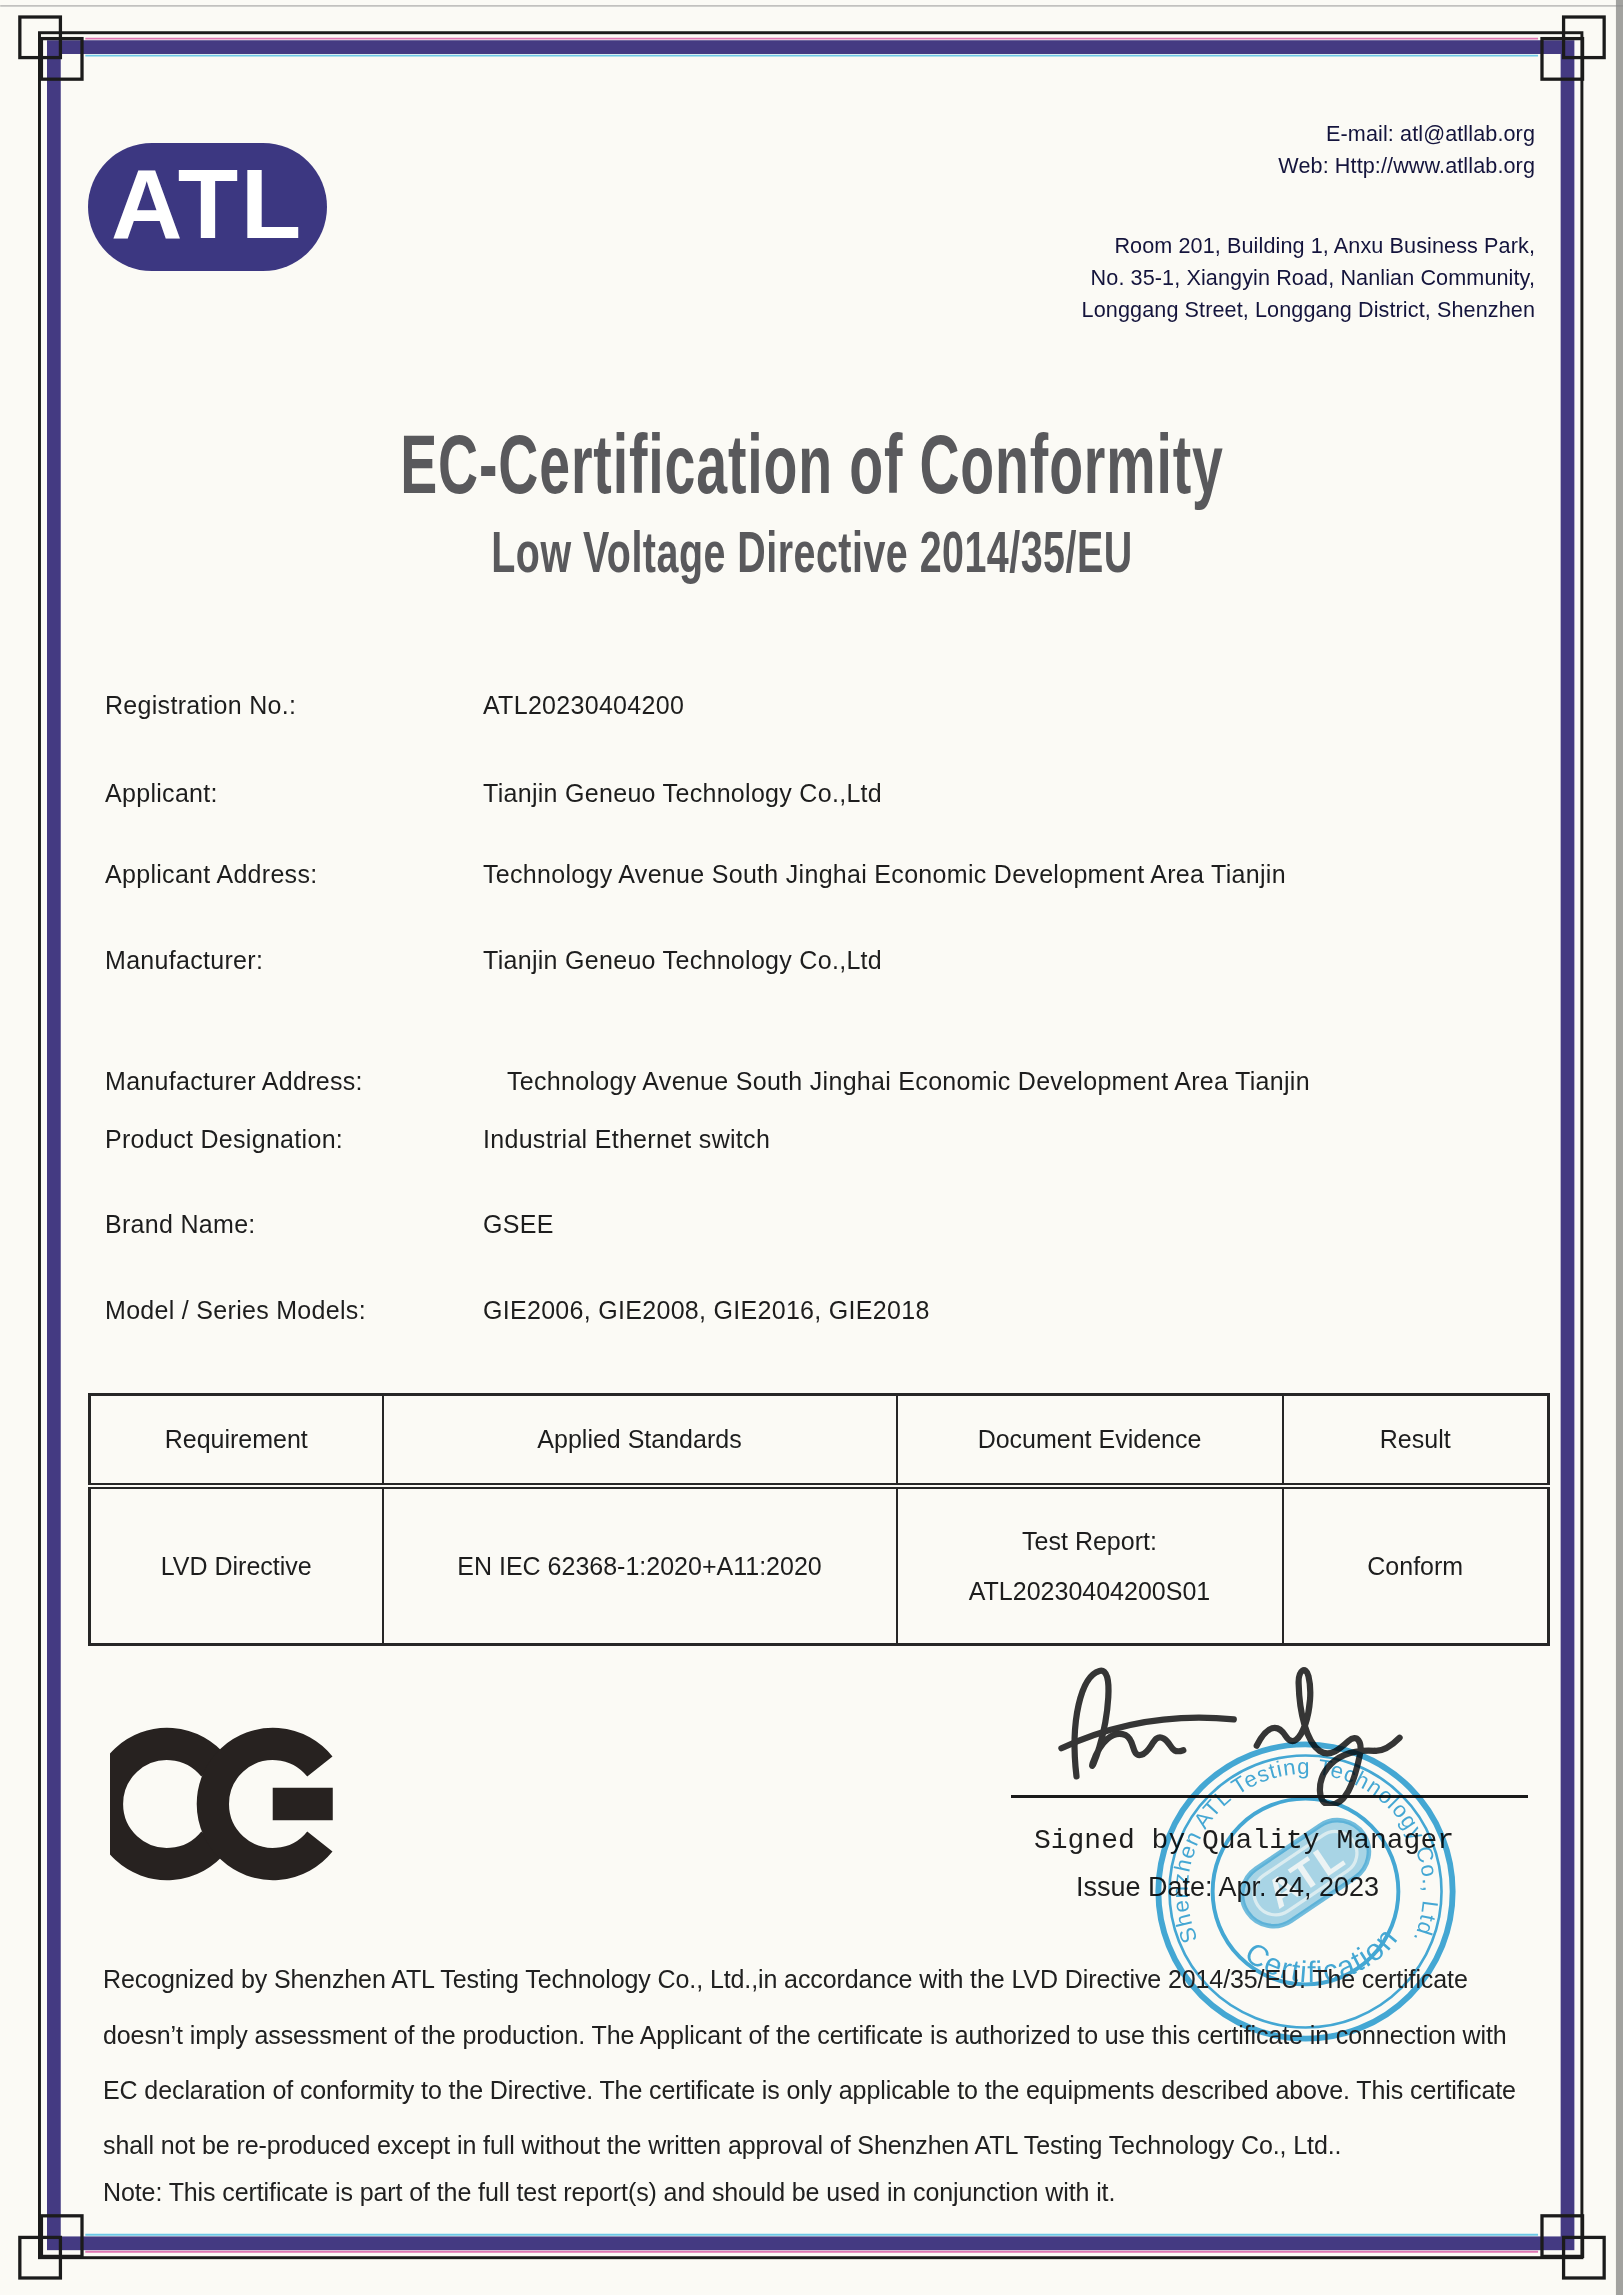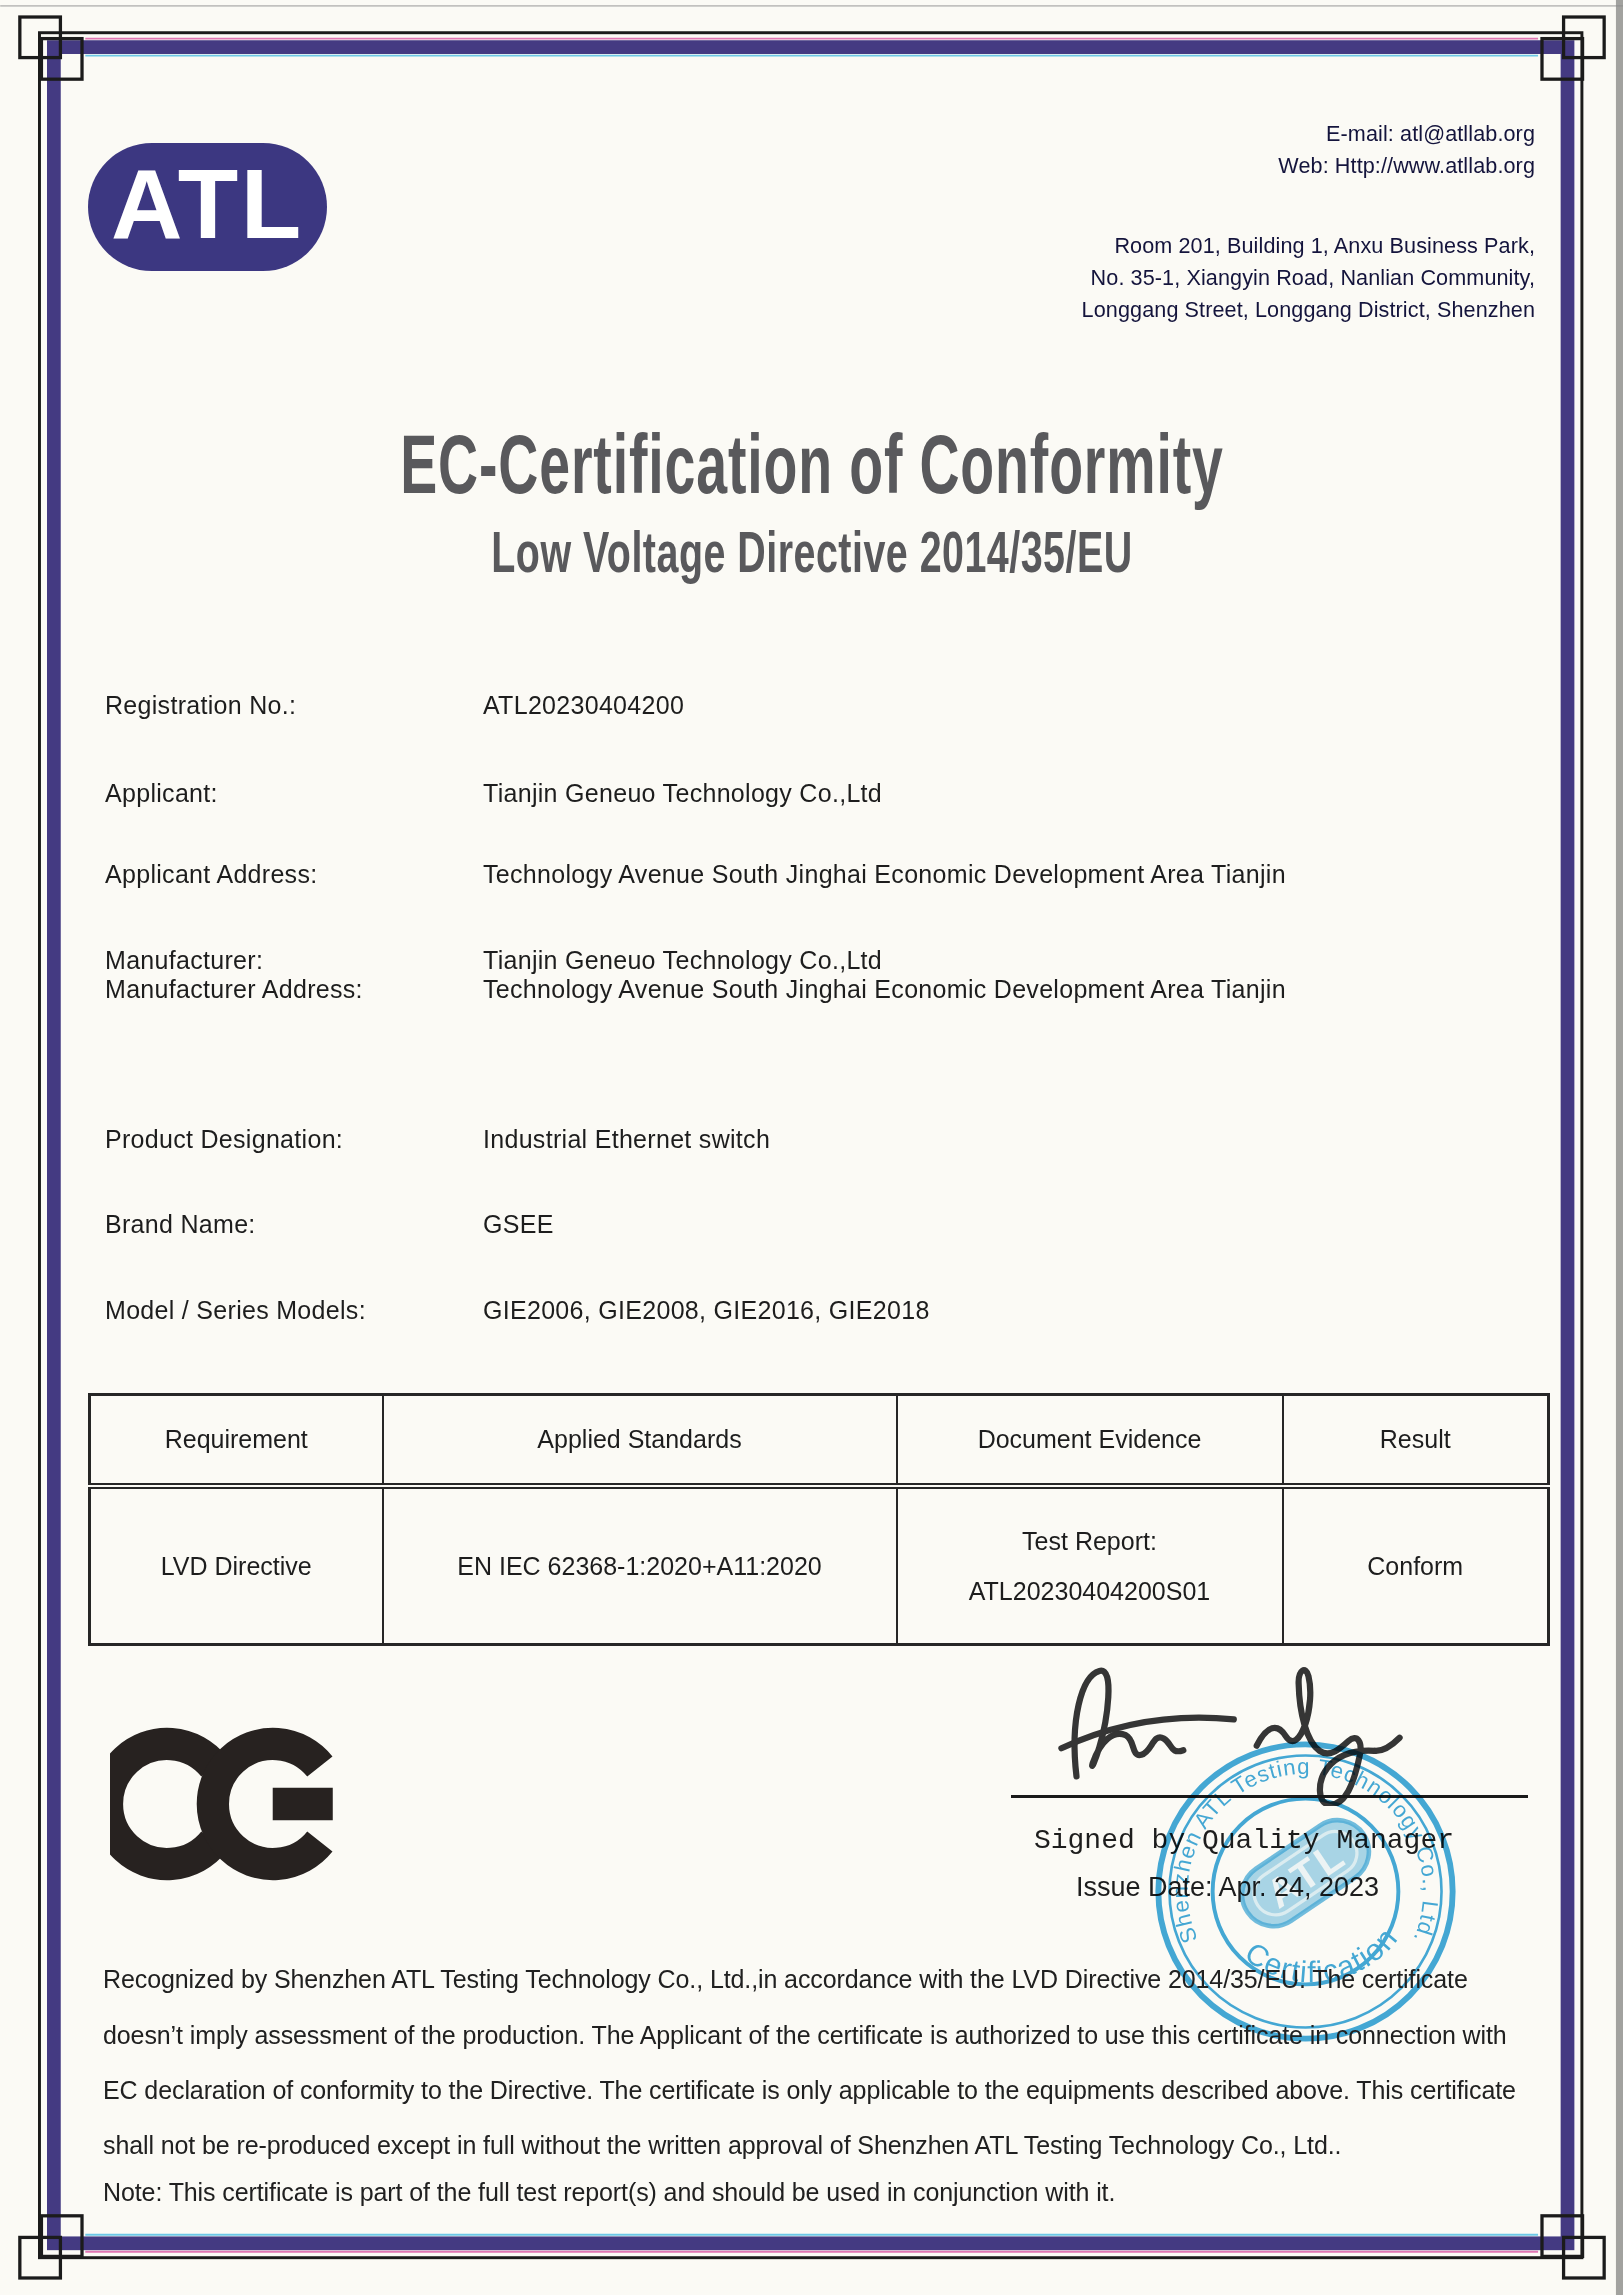--- a/index.html
+++ b/index.html
@@ -46,21 +46,21 @@
     letter-spacing:0.7px;
   }
 
   
   .frow{position:absolute;left:105px;display:flex;font-size:25px;letter-spacing:0.3px;white-space:nowrap;}
   .flabel{width:378px;flex:0 0 378px;}
   .frow:nth-of-type(1){top:691px;}
   .frow:nth-of-type(2){top:779px;}
   .frow:nth-of-type(3){top:860px;}
   .frow:nth-of-type(4){top:946px;}
-  .frow:nth-of-type(5){top:975px;}
+  .frow:nth-of-type(5){top:1067px;gap:24px;}
   .frow:nth-of-type(6){top:1125px;}
   .frow:nth-of-type(7){top:1210px;align-items:flex-end;}
   .frow:nth-of-type(8){top:1296px;}
 
   
   .tablewrap{position:absolute;left:88px;top:1393px;width:1344px;}
   table{border-collapse:collapse;table-layout:fixed;width:1458px;
     border:3.9px solid #262626;font-size:25px;color:#1d1d1d;}
   th{border:2.6px solid #262626;border-bottom:6.5px double #262626;
      height:85px;font-weight:normal;text-align:center;vertical-align:middle;}

